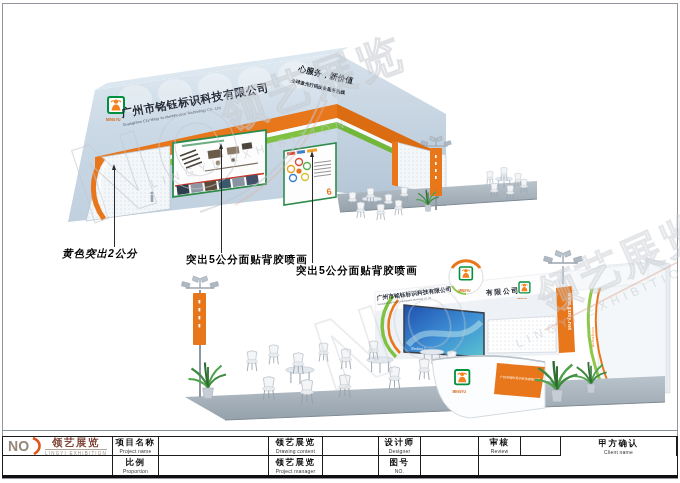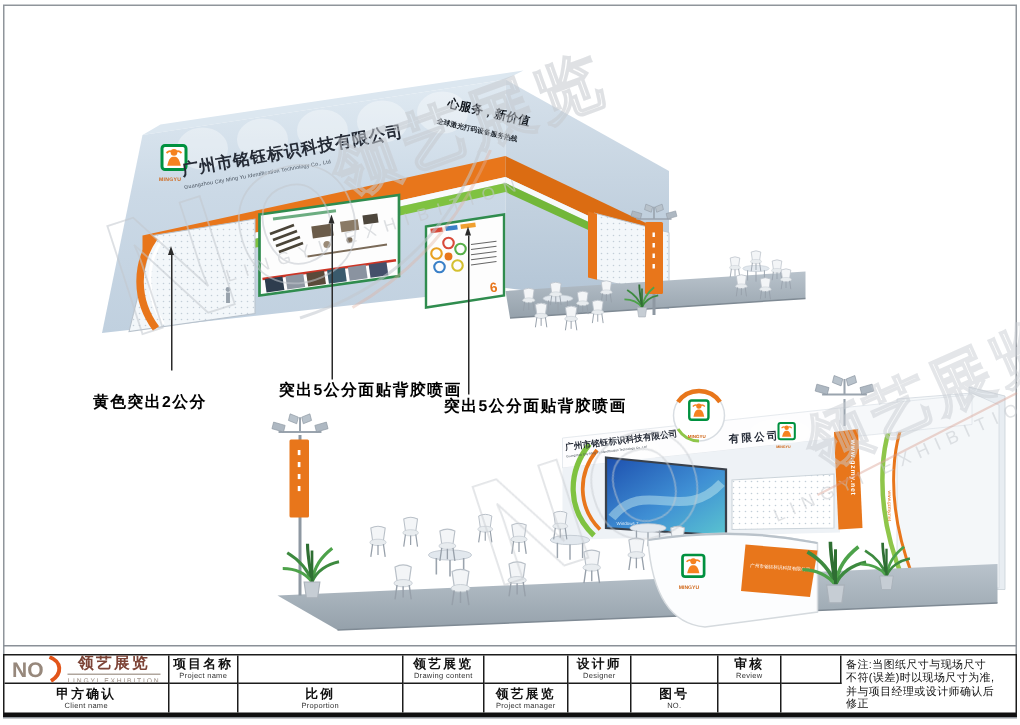--- a/index.html
+++ b/index.html
@@ -314,21 +314,21 @@
     <g opacity="0.5">
       <text transform="translate(330,392) rotate(-18)" font-size="100" font-weight="bold" fill="none" stroke="#c6cacf" stroke-width="1.2" letter-spacing="5">NO</text>
       <text transform="translate(545,312) rotate(-24)" font-size="42" font-weight="bold" fill="none" stroke="#c9cdd2" stroke-width="1" letter-spacing="3">领艺展览</text>
       <text transform="translate(518,348) rotate(-24)" font-size="12" fill="#c3c7cc" letter-spacing="5">LINGYI EXHIBITION</text>
       <path d="M545,330 L678,262" stroke="#d89a8a" stroke-width="1.5" opacity="0.8"></path>
     </g>
   </svg>
 
   <div class="arrowup" style="left:111.5px;top:164px;"></div>
   <div class="leader" style="left:114px;top:170px;height:77px;"></div>
-  <div class="ann" style="left:62px;top:261px;">黄色突出2公分</div>
+  <div class="ann" style="left:62px;top:247px;font-style:italic;">黄色突出2公分</div>
 
   <div class="arrowup" style="left:218.5px;top:143px;"></div>
   <div class="leader" style="left:221px;top:149px;height:104px;"></div>
   <div class="ann" style="left:186px;top:253px;">突出5公分面贴背胶喷画</div>
 
   <div class="arrowup" style="left:309.5px;top:151px;"></div>
   <div class="leader" style="left:312px;top:157px;height:106px;"></div>
   <div class="ann" style="left:296px;top:264px;">突出5公分面贴背胶喷画</div>
 
   <div class="topline"></div>
@@ -359,26 +359,20 @@
     <div class="tc r1">
       <div class="lab-cn">设计师</div>
       <div class="lab-en">Designer</div>
     </div>
     <div class="tc r1"></div>
     <div class="tc r1">
       <div class="lab-cn">审核</div>
       <div class="lab-en">Review</div>
     </div>
     <div class="tc r1"></div>
-    <div class="tc notes">
-      <div>备注:当图纸尺寸与现场尺寸</div>
-      <div>不符(误差)时以现场尺寸为准,</div>
-      <div>并与项目经理或设计师确认后</div>
-      <div>修正</div>
-    </div>
     <div class="tc">
       <div class="lab-cn">甲方确认</div>
       <div class="lab-en">Client name</div>
     </div>
     <div class="tc"></div>
     <div class="tc">
       <div class="lab-cn">比例</div>
       <div class="lab-en">Proportion</div>
     </div>
     <div class="tc"></div>

